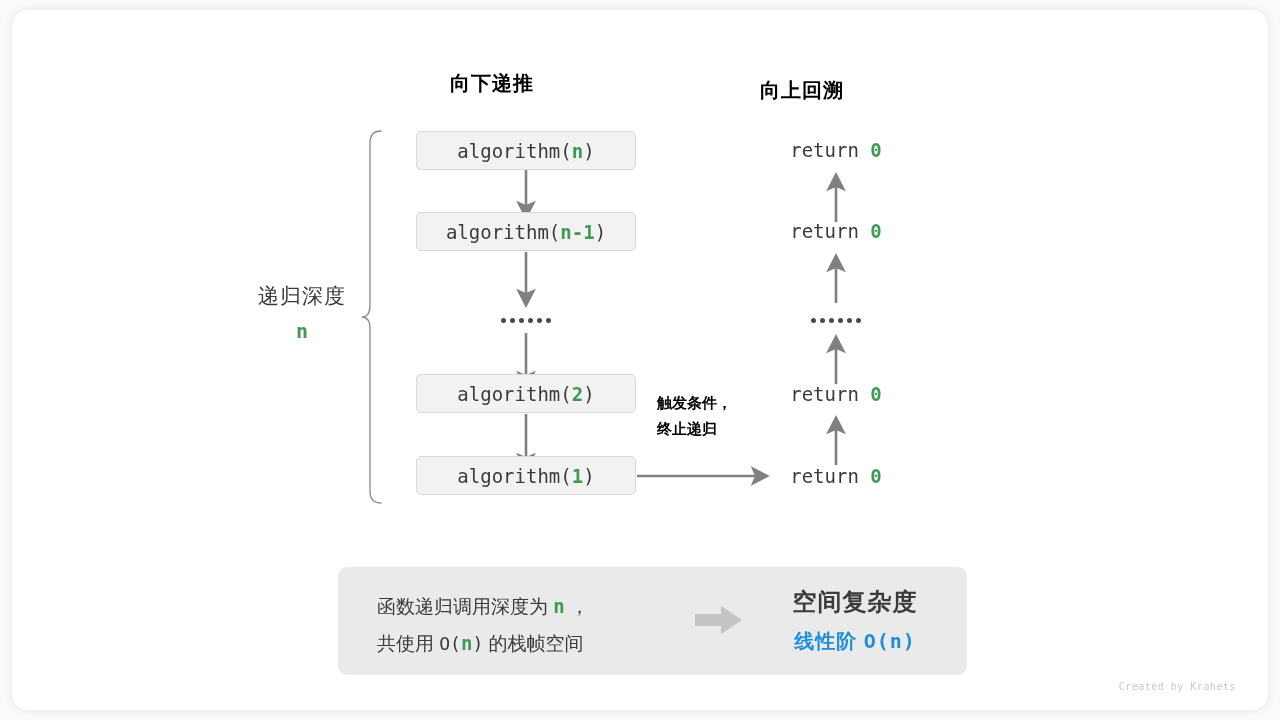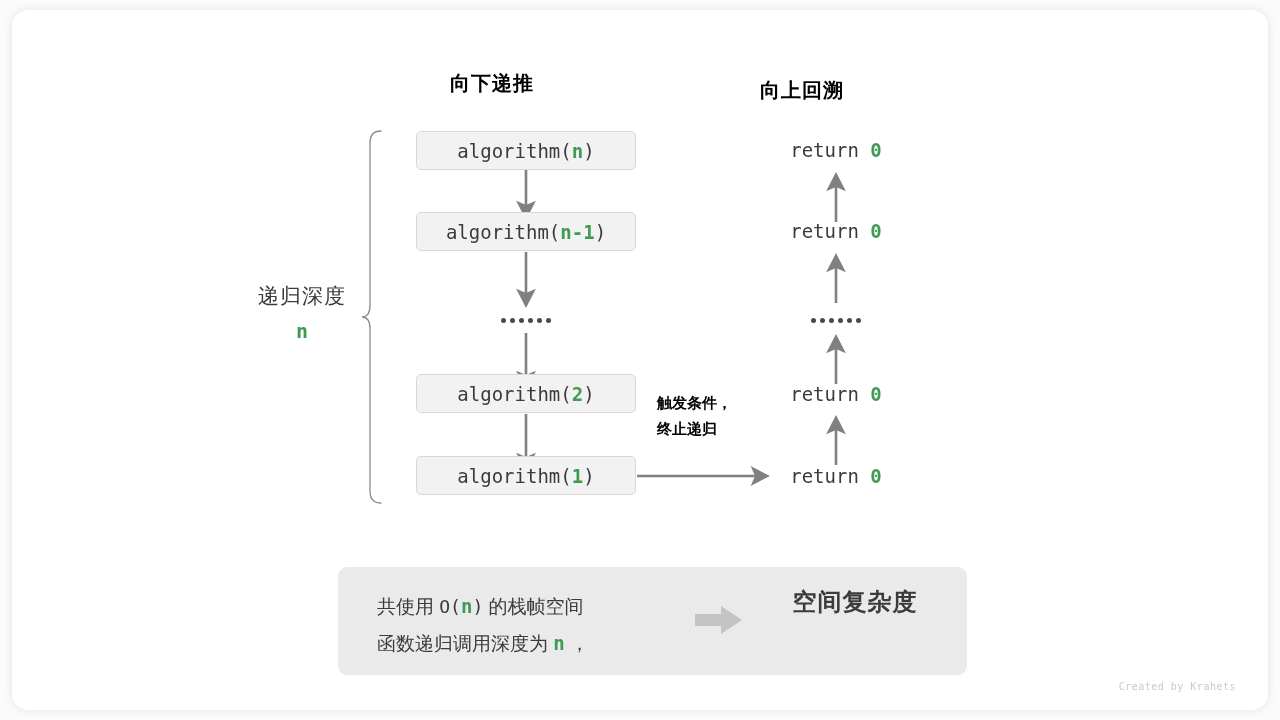--- a/index.html
+++ b/index.html
@@ -292,36 +292,40 @@
 
     <div class="abs ret" style="left:734px; top:455px;">
       <span>return</span>
       <span class="zero">0</span>
     </div>
 
     <div id="summary">
 
       <div class="sum-left">
         <div>
+          <span>函数递归调用深度为</span>
+          <span class="g">n</span>
+          <span>，</span>
+        </div>
+        <div>
           <span>共使用</span>
           <span class="mono">O(</span><span class="g">n</span><span class="mono">)</span>
           <span>的栈帧空间</span>
         </div>
-        <div>
-          <span>函数递归调用深度为</span>
-          <span class="g">n</span>
-          <span>，</span>
-        </div>
       </div>
 
       <svg class="sum-arrow" viewBox="0 0 48 30">
         <path d="M0,9 L26,9 L26,1 L47,15 L26,29 L26,21 L0,21 Z" fill="#c4c4c4"></path>
       </svg>
 
       <div class="sum-right">
         <span class="title">空间复杂度</span>
+        <span class="value">
+          <span>线性阶</span>
+          <span class="mono">O(n)</span>
+        </span>
       </div>
     </div>
 
     <div id="credit">Created by Krahets</div>
 
   </div>
 </div>
 
 </body></html>

